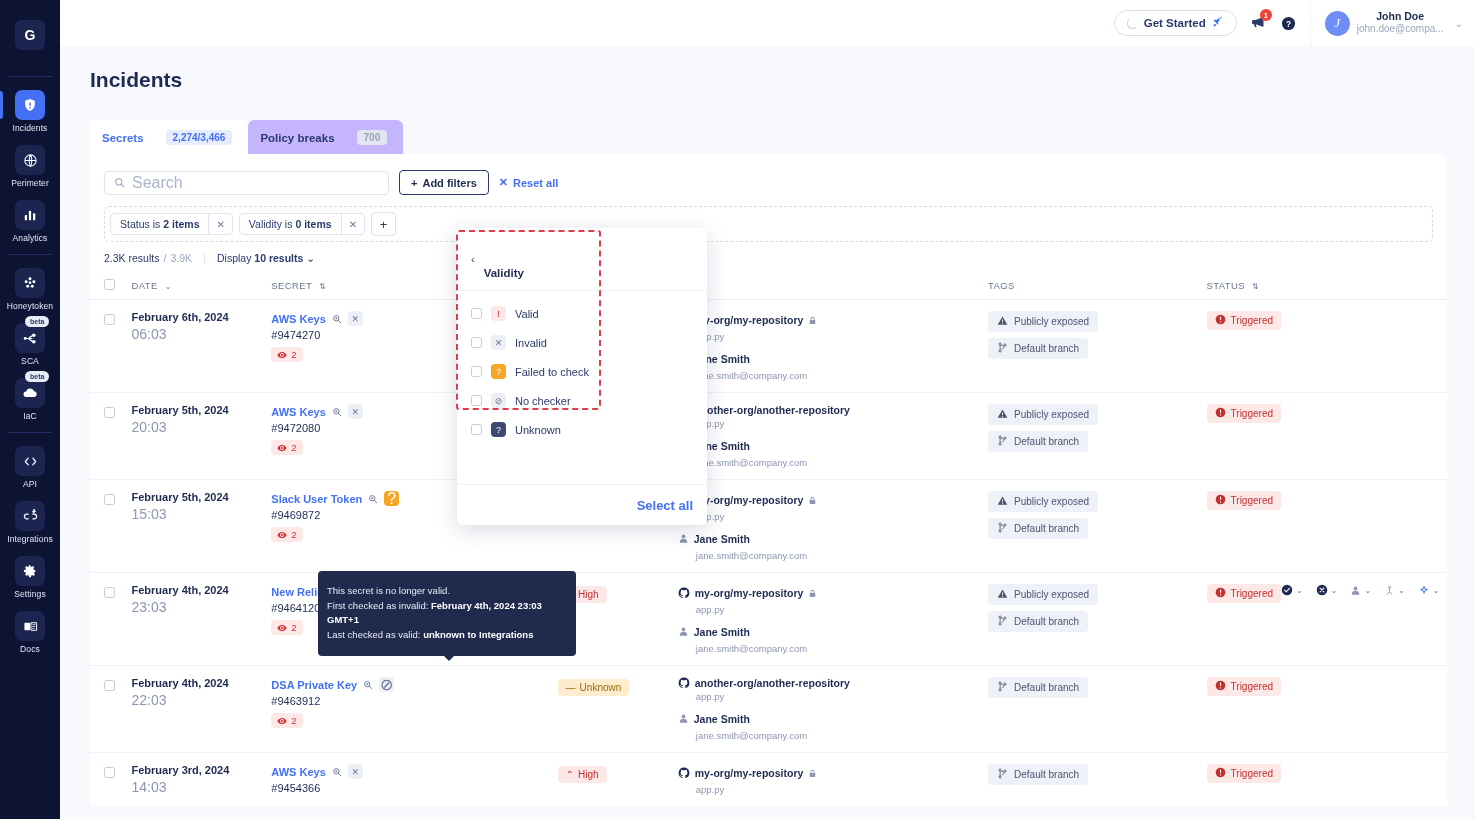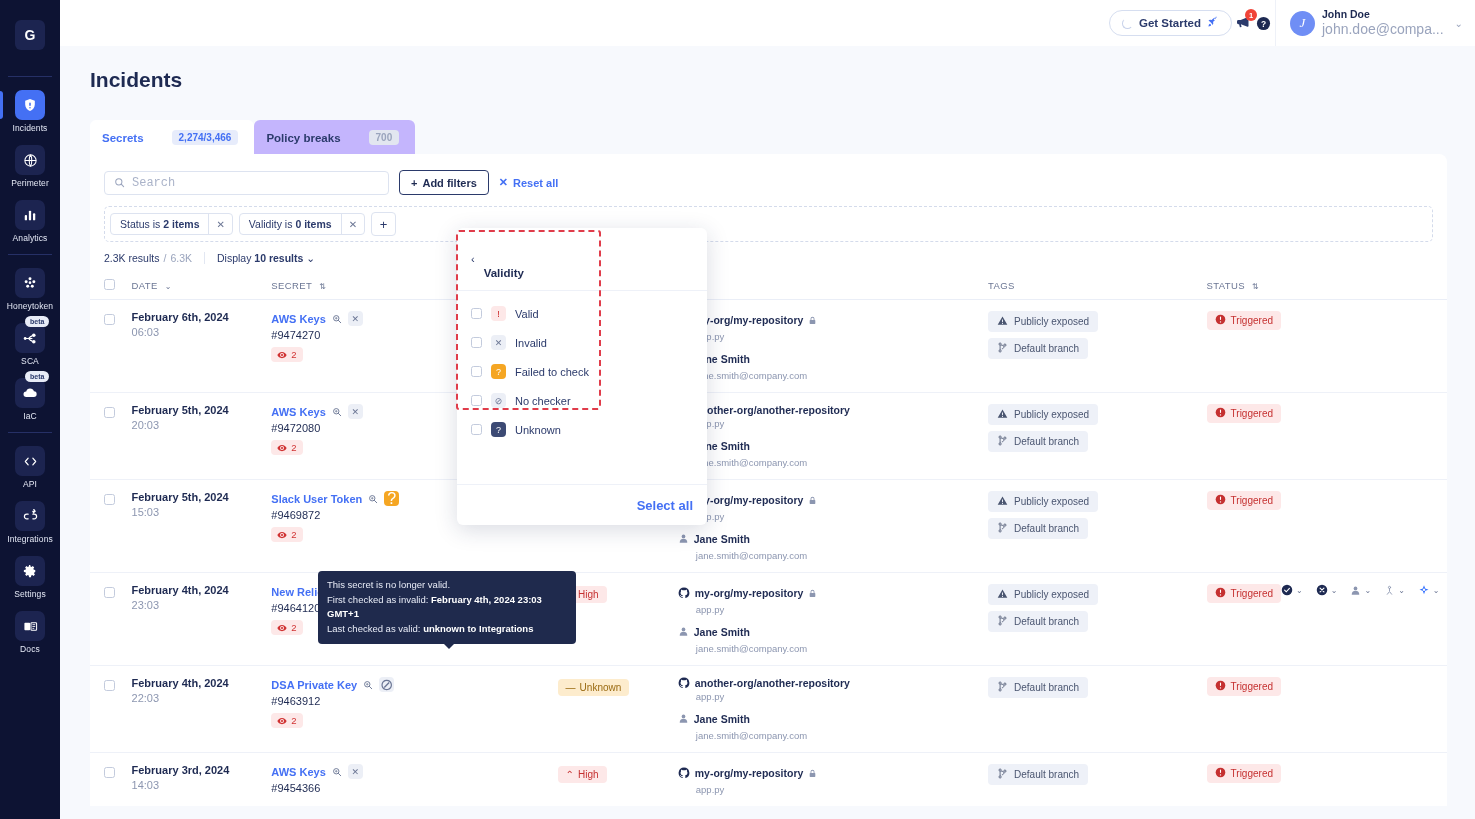--- a/index.html
+++ b/index.html
@@ -46,21 +46,21 @@
     background: #e8ecf7; color: #2b3a6b; font-size: 7px; font-weight: bold;
     border-radius: 7px; padding: 1px 5px; line-height: 1.3; z-index: 2;
   }
   .nav-ico svg { display: block; }
 
   
   .main { flex: 1; height: 819px; display: flex; flex-direction: column; background: #f7f9fd; position: relative; }
 
   .topbar {
     height: 46px; background: #fff; display: flex; align-items: center;
-    justify-content: flex-end; padding-right: 12px; gap: 4px; flex: 0 0 46px;
+    justify-content: flex-end; padding-right: 12px; gap: 14px; flex: 0 0 46px; text-align: center;
   }
   .get-started {
     display: flex; align-items: center; gap: 6px;
     border: 1px solid #d6def0; border-radius: 16px; padding: 5px 12px;
     color: #2b3a6b; font-size: 11.5px; font-weight: bold; cursor: pointer; background:#fff;
   }
   .gs-spinner {
     width: 11px; height: 11px; border-radius: 50%;
     border: 1.6px solid #c8d2ea; border-top-color: transparent; border-right-color: transparent;
   }
@@ -73,50 +73,50 @@
   .user-box {
     display: flex; align-items: center; gap: 7px; padding-left: 14px;
     border-left: 1px solid #eef1f8; cursor: pointer; height: 46px;
   }
   .avatar {
     width: 25px; height: 25px; border-radius: 50%; background: #6f8ef5;
     color: #fff; font-size: 13px; display: flex; align-items: center; justify-content: center;
     font-family: "Liberation Serif", serif; font-style: italic;
   }
   .user-name { font-size: 10.5px; font-weight: bold; color: #1e2a52; line-height: 1.25; }
-  .user-mail { font-size: 14px; color: #9aa4bd; line-height: 1.25; }
+  .user-mail { font-size: 10px; color: #9aa4bd; line-height: 1.25; }
   .caret-down { color: #9aa4bd; font-size: 10px; margin-left: 4px; }
 
   .content { flex: 1; padding: 22px 28px 0 30px; overflow: hidden; }
   .page-title { font-size: 21px; font-weight: bold; color: #1e2a52; margin-bottom: 28px; }
 
   .tabs { display: flex; align-items: flex-end; }
   .tab {
-    display: flex; align-items: center; gap: 28px;
+    display: flex; align-items: center; gap: 22px;
     padding: 10px 16px 9px 12px; font-size: 11.5px; font-weight: bold; cursor: pointer;
     border-radius: 6px 6px 0 0;
   }
   .tab.active { color: #4470f4; background: #fff; }
   .tab.inactive { color: #2b3a6b; background: #c4b5fd; }
   .tab-count { font-size: 10px; font-weight: bold; border-radius: 4px; padding: 2px 7px; }
   .tab.active .tab-count { background: #e7ecfb; color: #4470f4; }
   .tab.inactive .tab-count { background: #e2e6f0; color: #9aa4bd; }
 
   .panel { background: #fff; border-radius: 0 8px 0 0; padding: 16px 0 0 0; min-height: 620px; }
   .panel-head { display: flex; align-items: center; gap: 9px; padding: 0 14px 14px 14px; }
   .panel-title { font-size: 14px; font-weight: bold; color: #1e2a52; }
 
   .filterbar { display: flex; align-items: center; gap: 10px; padding: 0 14px; }
   .search-box {
     width: 285px; height: 24px; border: 1px solid #dde3f0; border-radius: 4px;
     display: flex; align-items: center; gap: 7px; padding: 0 9px; background: #fff;
   }
   .search-box input {
-    border: none; outline: none; font-size: 12px; color: #2b3a6b; width: 100%;
-    font-family: Liberation Mono, monospace; background: transparent;
+    border: none; outline: none; font-size: 16px; color: #2b3a6b; width: 100%;
+    font-family: Liberation Sans, sans-serif; background: transparent;
   }
   .search-box input::placeholder { color: #aab3c9; }
   .btn-addfilters {
     display: flex; align-items: center; gap: 5px; height: 25px; padding: 0 11px;
     border: 1px solid #2b3a6b; border-radius: 4px; background: #fff;
     font-size: 11px; font-weight: bold; color: #1e2a52; cursor: pointer;
     font-family: "Liberation Sans", sans-serif;
   }
   .btn-reset {
     display: flex; align-items: center; gap: 5px;
@@ -169,21 +169,21 @@
   table.secrets tbody td { padding: 11px 0 11px 0; border-bottom: 1px solid #eef1f8; vertical-align: top; }
   table.secrets tbody tr:last-child td { border-bottom: none; }
 
   .cb {
     width: 11px; height: 11px; border: 1px solid #c3cbdd; border-radius: 2.5px;
     background: #fff; display: inline-block; cursor: pointer;
   }
   .sort-ico { display:inline-block; margin-left: 4px; color: #6b7694; font-size: 8px; vertical-align: middle;}
 
   .date-main { font-size: 11px; font-weight: bold; color: #1e2a52; }
-  .date-sub { font-size: 11px; color: #8c96b0; margin-top: 3px; }
+  .date-sub { font-size: 14px; color: #8c96b0; margin-top: 3px; }
 
   .secret-line { display: flex; align-items: center; gap: 6px; }
   .secret-name { font-size: 11px; font-weight: bold; color: #4470f4; cursor: pointer; }
   .mini-ico { color: #6b7694; font-size: 10px; display:flex; align-items:center; }
   .val-chip {
     width: 15px; height: 15px; border-radius: 4px;
     display: flex; align-items: center; justify-content: center; cursor: pointer;
   }
   .val-invalid { background: #eceff6; color: #6b7694; font-size: 9px; }
   .val-failed  { background: #f5a623; color: #fff; }
@@ -249,21 +249,21 @@
   .dd-selectall { font-size: 13px; font-weight: bold; color: #4470f4; cursor: pointer; }
   .dd-highlight {
     position: absolute; left: 396px; top: 230px; width: 145px; height: 180px;
     border: 2px dashed #e03c4a; border-radius: 3px; z-index: 60; pointer-events: none;
   }
 
   
   .tooltip {
     position: absolute; left: 258px; top: 571px; width: 258px;
     background: #1f2a4d; color: #e8ecf7; border-radius: 4px;
-    padding: 7px 9px; font-size: 9.5px; line-height: 1.55; z-index: 50;
+    padding: 13px 9px; font-size: 9.5px; line-height: 1.55; z-index: 50;
   }
   .tooltip b { color: #fff; }
   .tooltip::after {
     content: ""; position: absolute; left: 125px; bottom: -5px;
     border-left: 6px solid transparent; border-right: 6px solid transparent;
     border-top: 6px solid #1f2a4d;
   }
 </style>
 </head>
 <body>
@@ -480,21 +480,21 @@
             <div class="chip">
               <span class="chip-label">Validity is<b>0 items</b></span>
               <span class="chip-x">✕</span>
             </div>
             <div class="chip-plus">+</div>
           </div>
 
         <div class="results-row">
           <span class="res-strong">2.3K results</span>
           <span class="res-dim" style="margin-left:-8px">/</span>
-          <span class="res-dim" style="margin-left:-8px">6.3K</span>
+          <span class="res-dim" style="margin-left:-8px">3.9K</span>
           <span class="res-sep"></span>
           <span class="display-ctl">
             <span>Display</span>
             <b>10 results</b>
             <span> ⌄</span>
           </span>
         </div>
 
         <table class="secrets">
           <thead>

